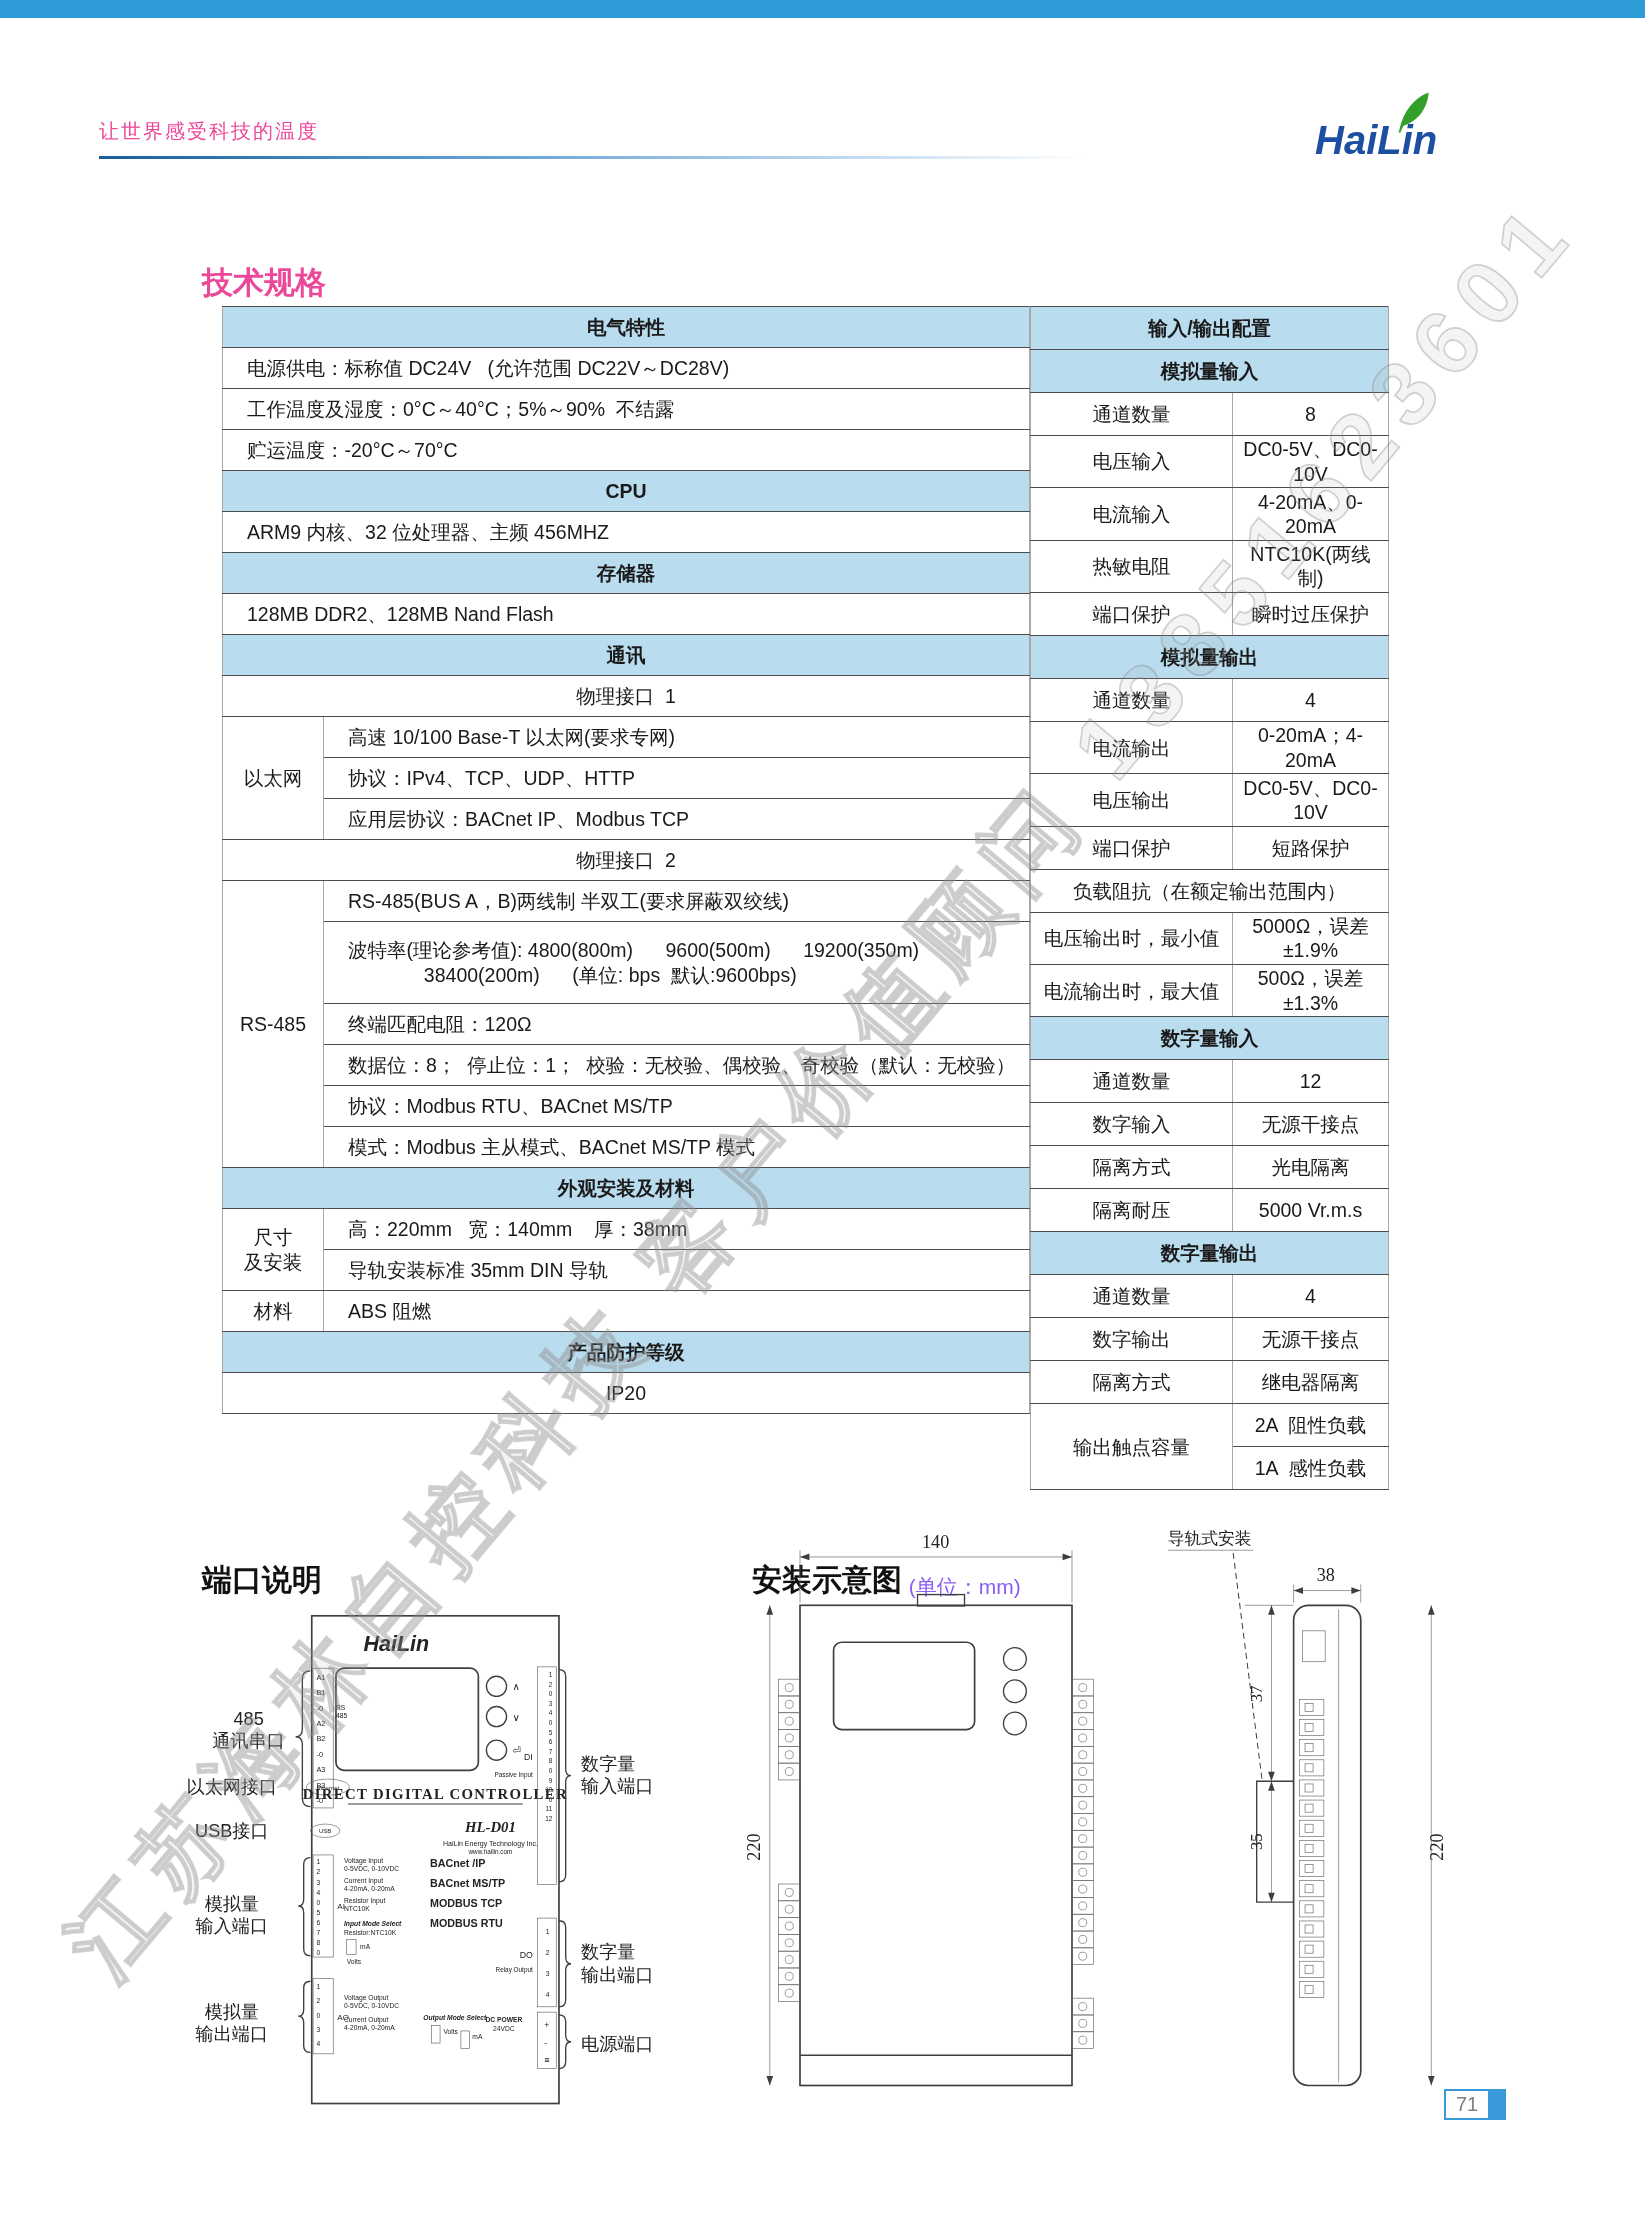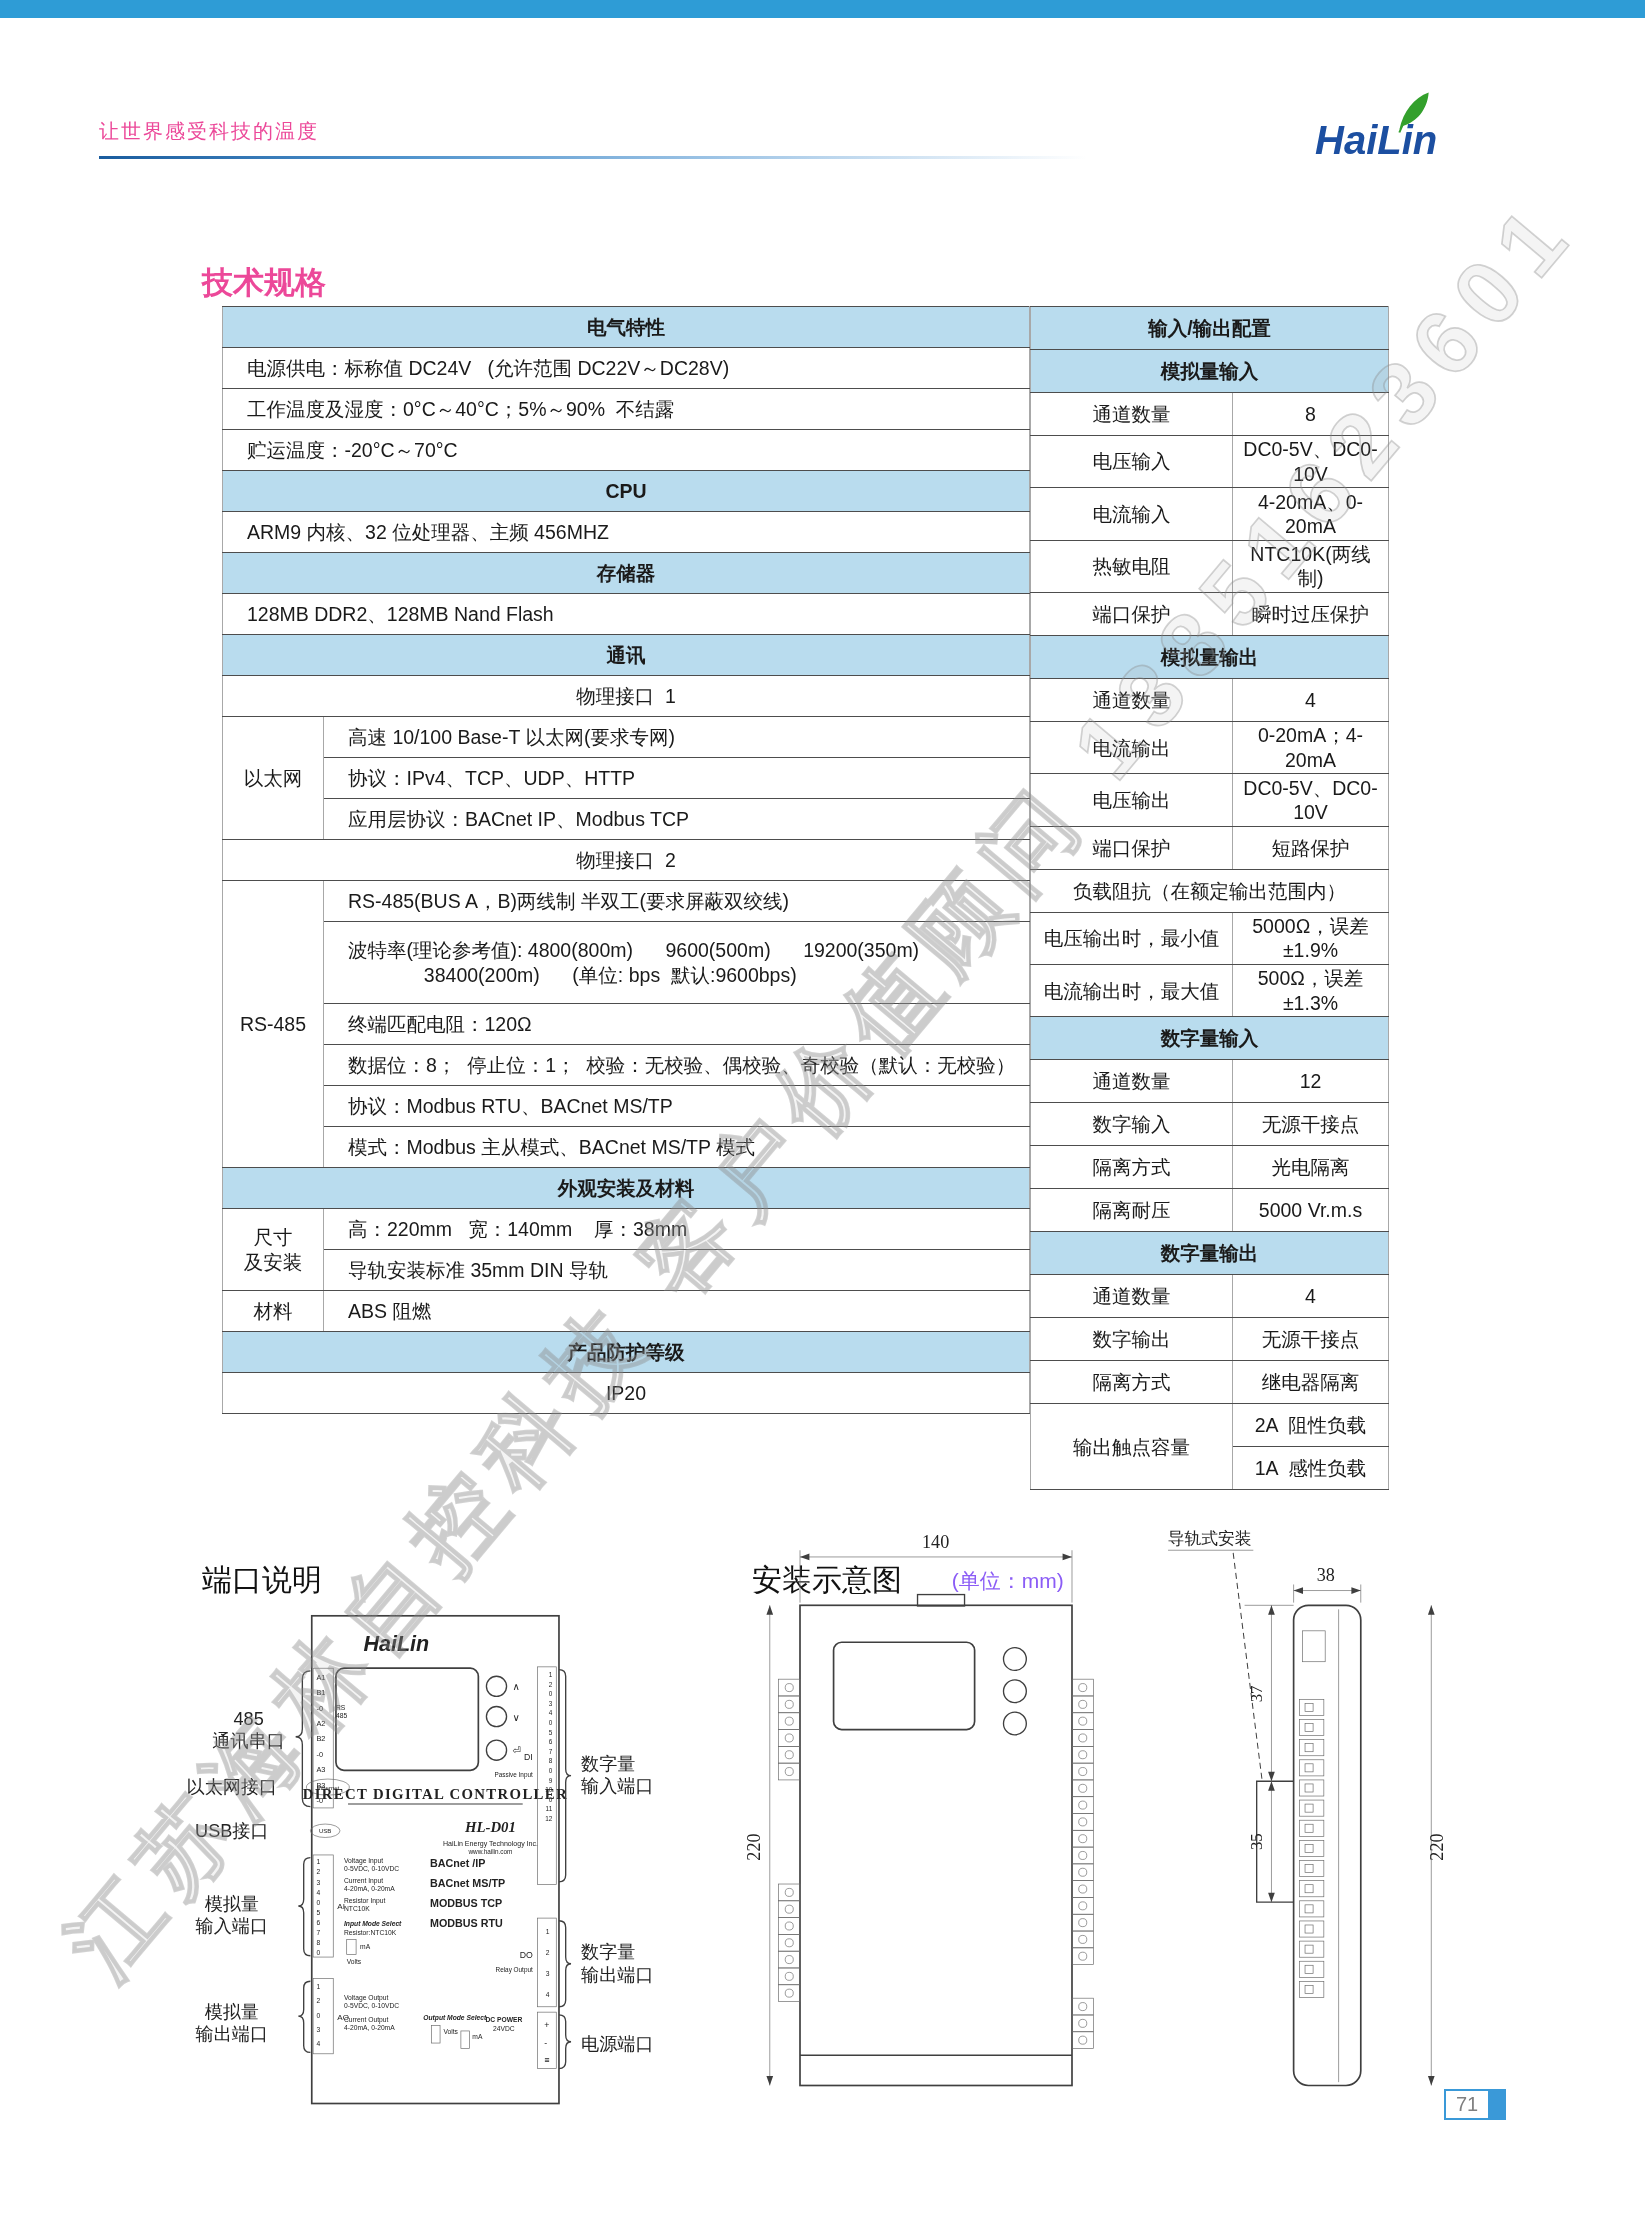--- a/index.html
+++ b/index.html
@@ -11,21 +11,21 @@
   
   .slogan{left:99px;top:118px;font-size:20px;color:#ec4899;letter-spacing:2px;text-align:right;}
   .hdr-line{left:99px;top:156px;width:988px;height:3.4px;
     background:linear-gradient(90deg,#1A5C9E 0%,#4E92CC 30%,#9CC3E5 62%,rgba(255,255,255,0) 100%);}
   .logo{left:1315px;top:99px;width:128px;height:74px;}
   .logo-text{position:absolute;left:0;top:19px;font-size:40px;font-weight:bold;font-style:italic;
     color:#1C4FA1;letter-spacing:0px;}
   .logo-leaf{position:absolute;left:79px;top:-8px;}
   
   .page-title{left:202px;top:262px;font-size:31px;font-weight:bold;color:#ec4899;}
-  .sec-title{font-size:30px;font-weight:normal;color:#111;}
+  .sec-title{font-size:30px;font-weight:bold;color:#111;}
   .unit{font-size:21px;font-weight:normal;color:#8b5cf6;margin-left:6.7px;}
   
   .tbl{border-collapse:collapse;table-layout:fixed;}
   .tbl td{border-left:0.7px solid #a8a8a8;border-right:0.7px solid #a8a8a8;
     border-top:1.3px solid #4d4d4d;border-bottom:1.3px solid #4d4d4d;
     font-size:19.5px;line-height:1.25;padding:1.3px 6.7px;vertical-align:middle;
     white-space:pre-wrap;overflow:hidden;color:#1a1a1a;}
   .tbl{border:1.3px solid #4d4d4d;}
   .tbl .hdr{background:#B9DCEE;font-weight:bold;text-align:center;}
   .tbl .ctr{text-align:center;padding-left:6.7px;}
@@ -265,21 +265,21 @@
           <td class="">2A  阻性负载</td>
         </tr>
         <tr>
           <td class="">1A  感性负载</td>
         </tr>
       </tbody>
     </table>
   </div>
 
 <div class="abs sec-title" style="left:202px;top:1560px;">端口说明</div>
-<div class="abs" style="left:752px;top:1560px;display:flex;align-items:center;gap:43px;">
+<div class="abs" style="left:752px;top:1560px;display:flex;align-items:flex-end;">
   <span class="sec-title">安装示意图</span>
   <span class="unit">(单位：mm)</span>
 </div>
 
 <svg class="abs" style="left:168px;top:1609px;" width="571" height="504" viewBox="0 0 850 750">
 
   <rect x="214" y="10" width="368" height="726" class="ln" stroke-width="2.5"></rect>
   <text x="340" y="62" font-size="32" font-weight="bold" font-style="italic" text-anchor="middle">HaiLin</text>
 
   <rect x="250" y="88" width="212" height="152" rx="12" class="ln" stroke-width="2.5"></rect>

